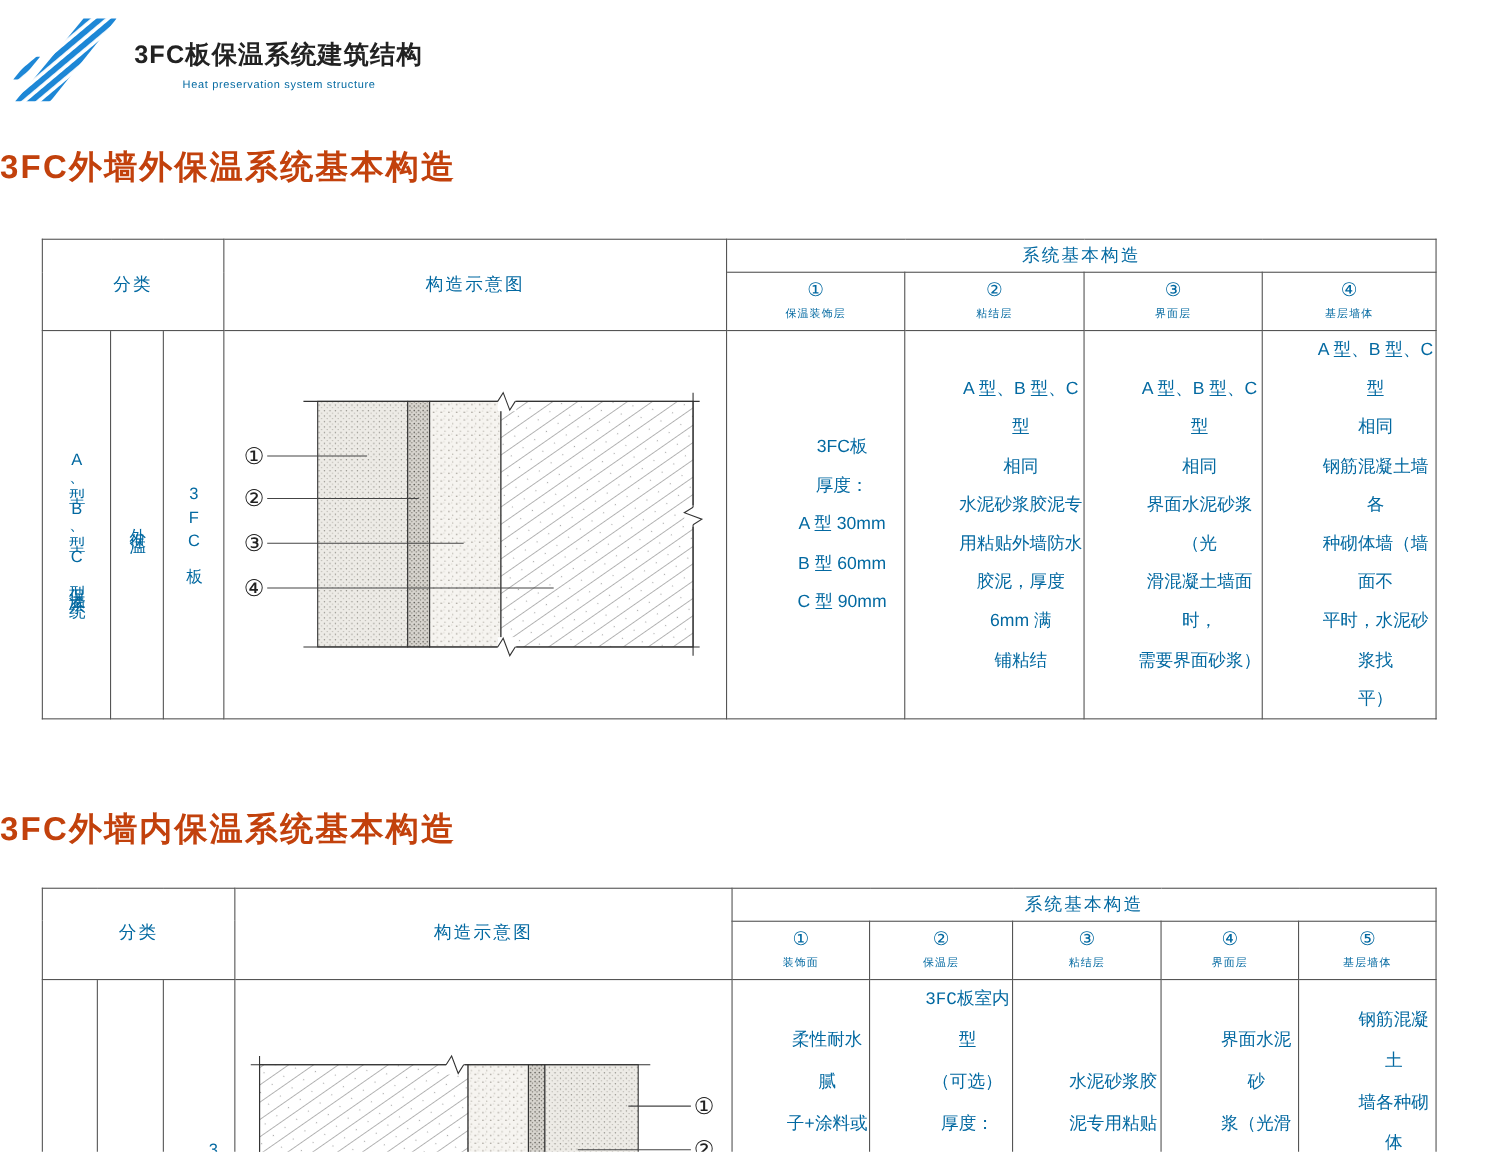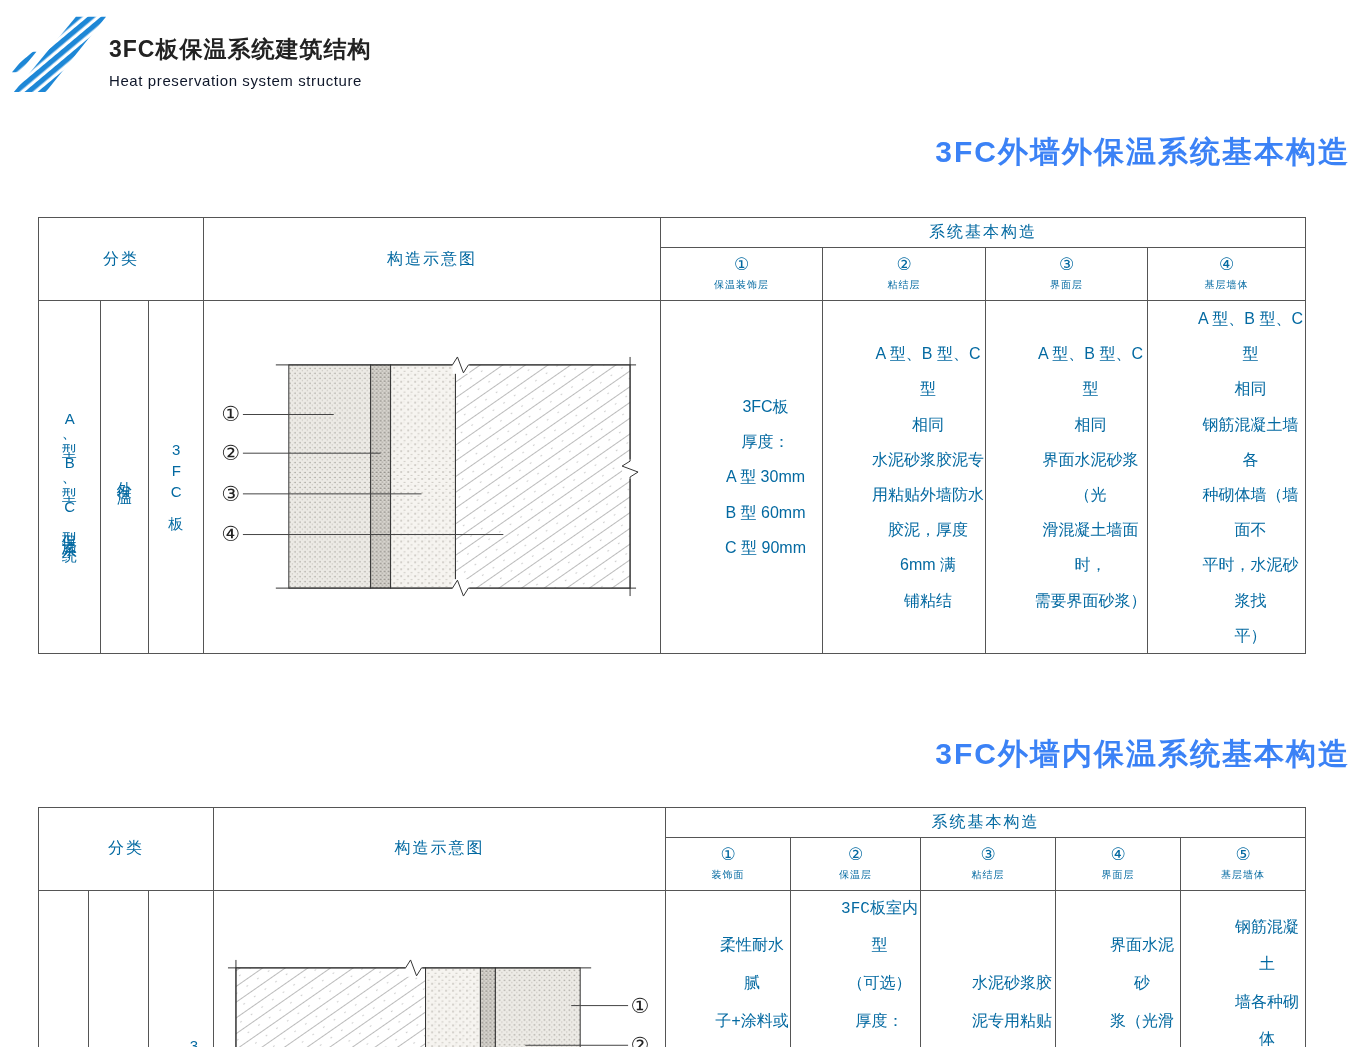--- a/index.html
+++ b/index.html
@@ -2,28 +2,28 @@
 <html lang="zh"><head>
 <meta charset="utf-8">
 <style>
   * { margin:0; padding:0; box-sizing:border-box; }
   html,body { background:#ffffff; }
   body {
     width:1350px; height:1047px; position:relative; overflow:hidden;
     font-family:"Liberation Sans","DejaVu Sans",sans-serif; color:#1a1a1a;
   }
   
-  .brand { display:flex; align-items:flex-start; gap:3px; padding:14px 0 0 12px; }
+  .brand { display:flex; align-items:flex-start; gap:16px; padding:14px 0 0 12px; }
   .brand-logo { width:94px; height:80px; flex:0 0 auto; }
   .brand-text { padding-top:20px; }
   .brand-cn { font-size:23px; font-weight:bold; letter-spacing:1px; color:#222; }
-  .brand-en { font-size:15px; color:#0f172a; letter-spacing:0.6px; margin-top:7px; }
+  .brand-en { font-size:10px; color:#0369a1; letter-spacing:0.6px; margin-top:7px;margin-left:44px; }
 
   
-  .sec-title { text-align:right; font-weight:bold; font-size:30px; letter-spacing:2px; color:#3b82f6; }
+  .sec-title { text-align:left; font-weight:bold; font-size:30px; letter-spacing:2px; color:#c2410c; }
   #title1 { margin-top:38px; }
   #title2 { margin-top:80px; }
 
   
   table.spec { border-collapse:collapse; table-layout:fixed; width:1267px; margin-left:38px; }
   #table1 { margin-top:44px; }
   #table2 { margin-top:32px; }
   .spec td { border:1px solid #555; text-align:center; vertical-align:middle; font-size:16px; color:#0369a1; }
   tr.r-top  { height:30px; }
   tr.r-sub  { height:53px; }

